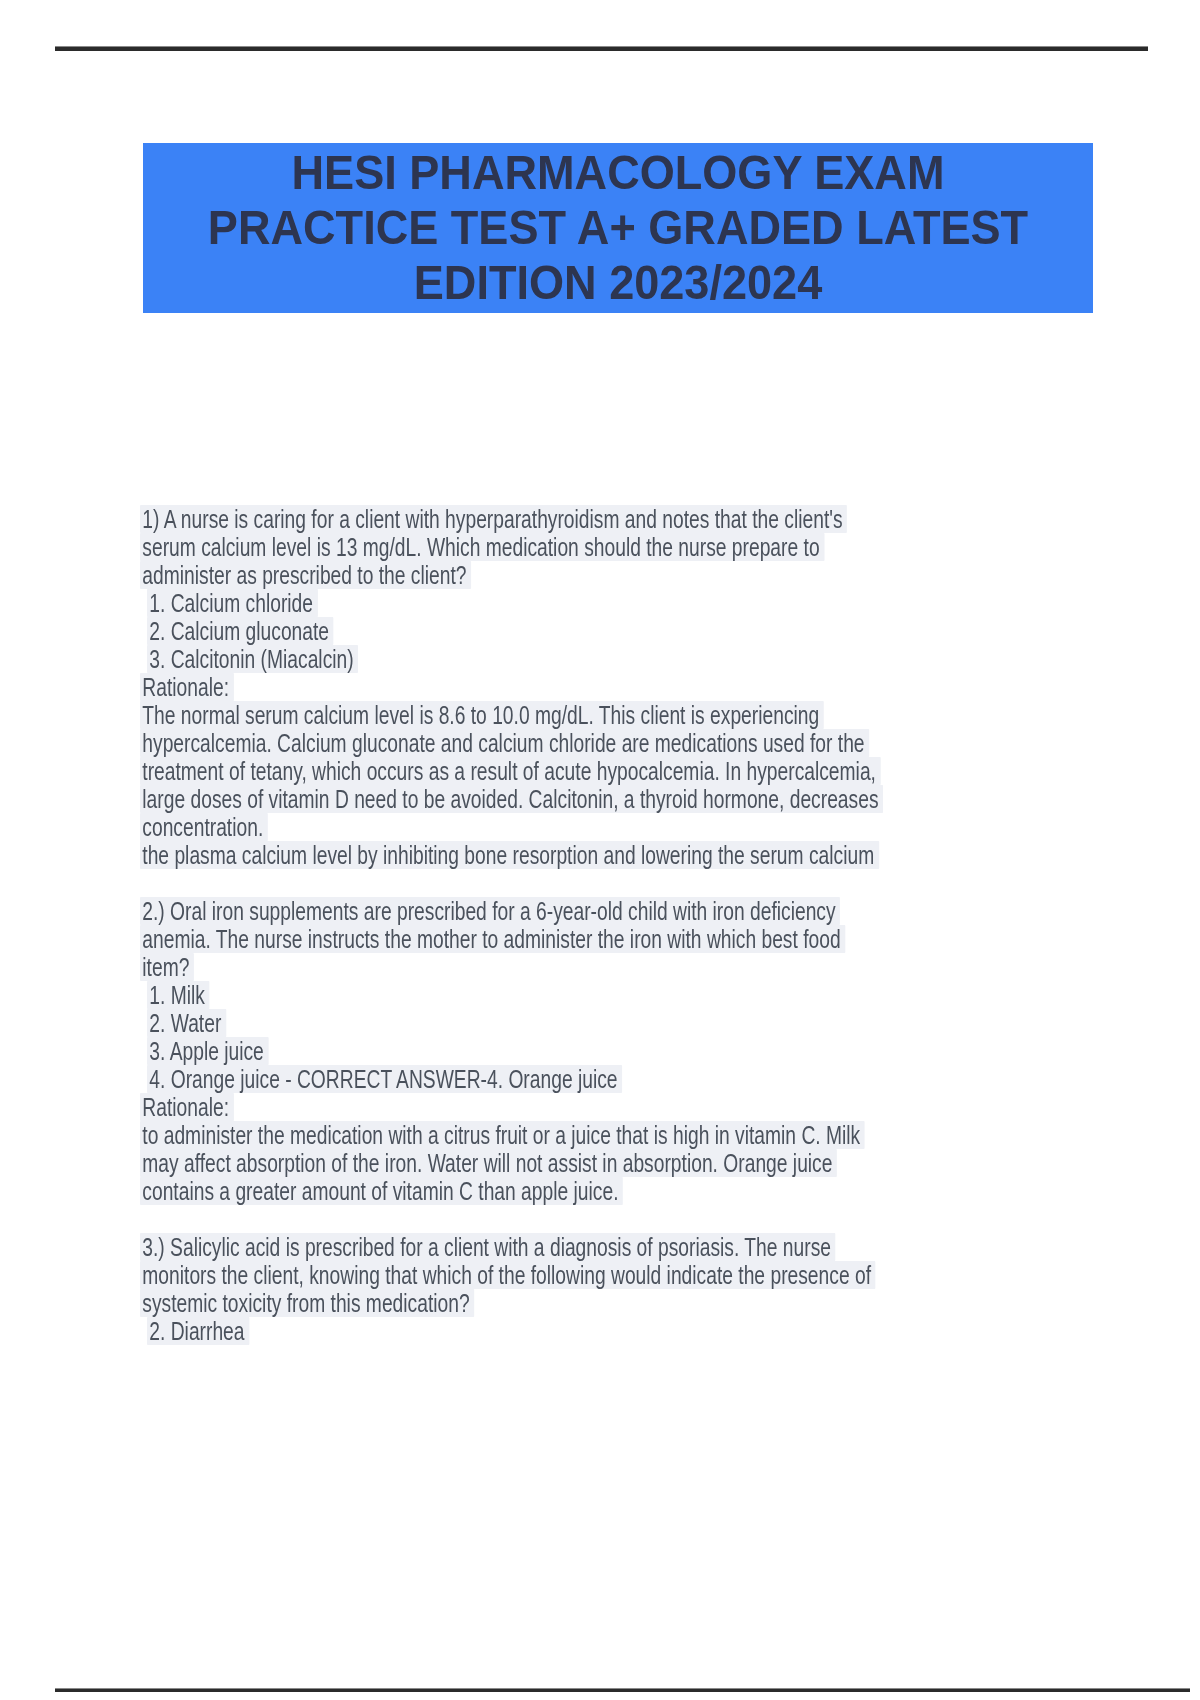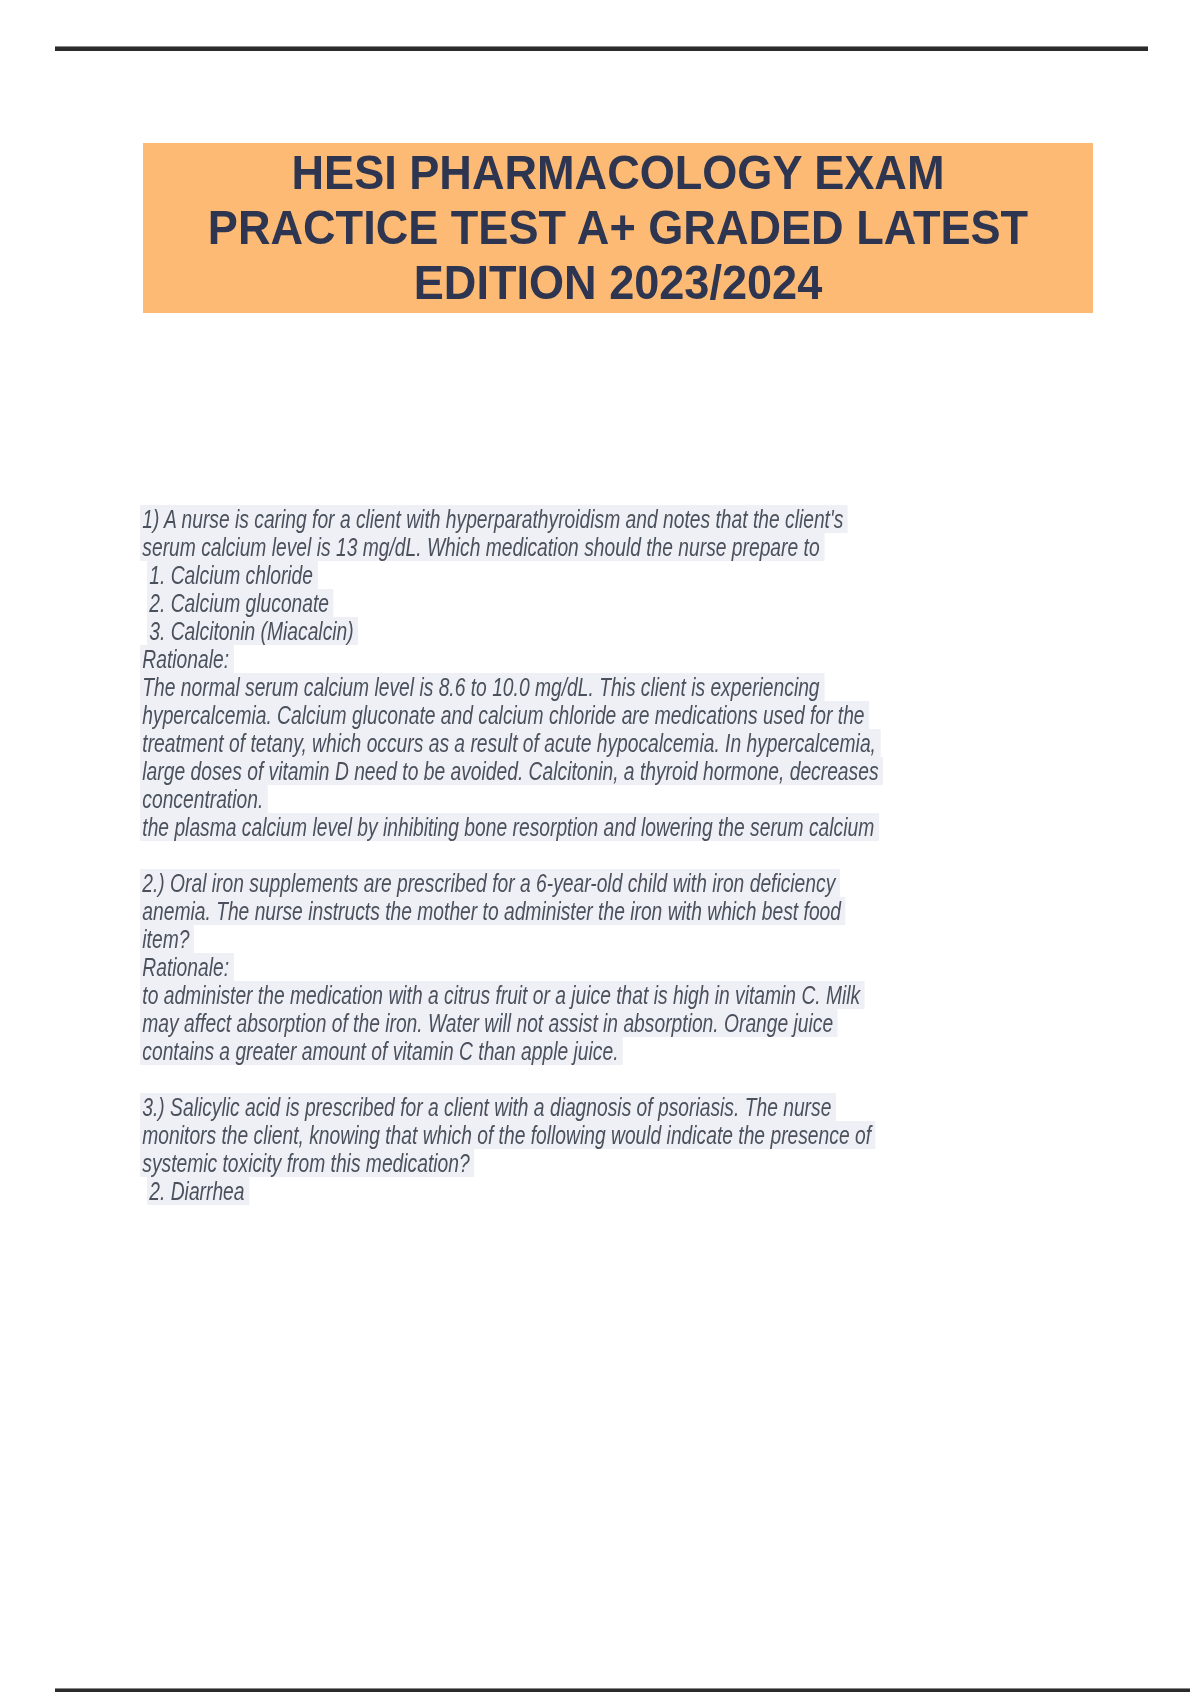--- a/index.html
+++ b/index.html
@@ -16,40 +16,40 @@
     border-top: 1px solid #8a8a8a;
   }
   .rule-top  { left: 55px; top: 46px;   width: 1093px; height: 4px; }
   .rule-bottom { left: 55px; top: 1688px; width: 1135px; height: 3px; }
 
   .title-block {
     position: absolute;
     left: 143px; top: 143px;
     width: 950px;
     padding: 2px 0 3px 0;
-    background: #fdba74;
+    background: #3b82f6;
     text-align: center;
   }
   .title-line {
     font-size: 49px;
     line-height: 55px;
     font-weight: bold;
     color: #2d3550;
     white-space: nowrap;
     transform: scaleX(0.92);
     transform-origin: 50% 50%;
   }
 
   .doc-body {
     position: absolute;
     left: 143px; top: 505px;
     width: 1000px;
     color: #4a515c;
   }
-  .block { margin: 0; font-style: italic; }
+  .block { margin: 0; }
   .block.spacer { height: 28px; }
   .line {
     height: 28px;
     white-space: nowrap;
   }
   .block.options .line { padding-left: 7px; }
   .hl {
     display: inline-block;
     font-size: 25px;
     line-height: 28px;
@@ -71,20 +71,21 @@
   <div class="title-block">
     <div class="title-line">HESI PHARMACOLOGY EXAM</div>
     <div class="title-line">PRACTICE TEST A+ GRADED LATEST</div>
     <div class="title-line">EDITION 2023/2024</div>
   </div>
 
   <div class="doc-body">
       <div class="block question">
         <div class="line"><span class="hl">1) A nurse is caring for a client with hyperparathyroidism and notes that the client's</span></div>
         <div class="line"><span class="hl">serum calcium level is 13 mg/dL. Which medication should the nurse prepare to</span></div>
+        <div class="line"><span class="hl">administer as prescribed to the client?</span></div>
       </div>
       <div class="block options">
         <div class="line"><span class="hl">1. Calcium chloride</span></div>
         <div class="line"><span class="hl">2. Calcium gluconate</span></div>
         <div class="line"><span class="hl">3. Calcitonin (Miacalcin)</span></div>
       </div>
       <div class="block label">
         <div class="line"><span class="hl">Rationale:</span></div>
       </div>
       <div class="block rationale">
@@ -93,20 +94,26 @@
         <div class="line"><span class="hl">treatment of tetany, which occurs as a result of acute hypocalcemia. In hypercalcemia,</span></div>
         <div class="line"><span class="hl">large doses of vitamin D need to be avoided. Calcitonin, a thyroid hormone, decreases</span></div>
         <div class="line"><span class="hl">concentration.</span></div>
         <div class="line"><span class="hl">the plasma calcium level by inhibiting bone resorption and lowering the serum calcium</span></div>
       </div>
       <div class="block spacer"></div>
       <div class="block question">
         <div class="line"><span class="hl">2.) Oral iron supplements are prescribed for a 6-year-old child with iron deficiency</span></div>
         <div class="line"><span class="hl">anemia. The nurse instructs the mother to administer the iron with which best food</span></div>
         <div class="line"><span class="hl">item?</span></div>
+      </div>
+      <div class="block options">
+        <div class="line"><span class="hl">1. Milk</span></div>
+        <div class="line"><span class="hl">2. Water</span></div>
+        <div class="line"><span class="hl">3. Apple juice</span></div>
+        <div class="line"><span class="hl">4. Orange juice - CORRECT ANSWER-4. Orange juice</span></div>
       </div>
       <div class="block label">
         <div class="line"><span class="hl">Rationale:</span></div>
       </div>
       <div class="block rationale">
         <div class="line"><span class="hl">to administer the medication with a citrus fruit or a juice that is high in vitamin C. Milk</span></div>
         <div class="line"><span class="hl">may affect absorption of the iron. Water will not assist in absorption. Orange juice</span></div>
         <div class="line"><span class="hl">contains a greater amount of vitamin C than apple juice.</span></div>
       </div>
       <div class="block spacer"></div>

